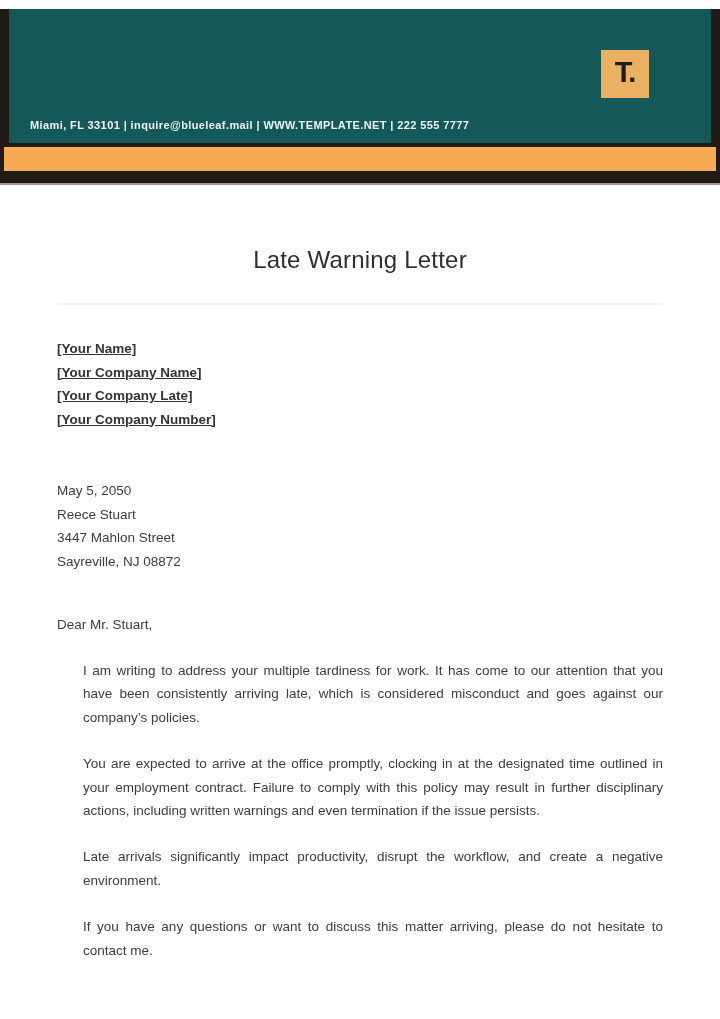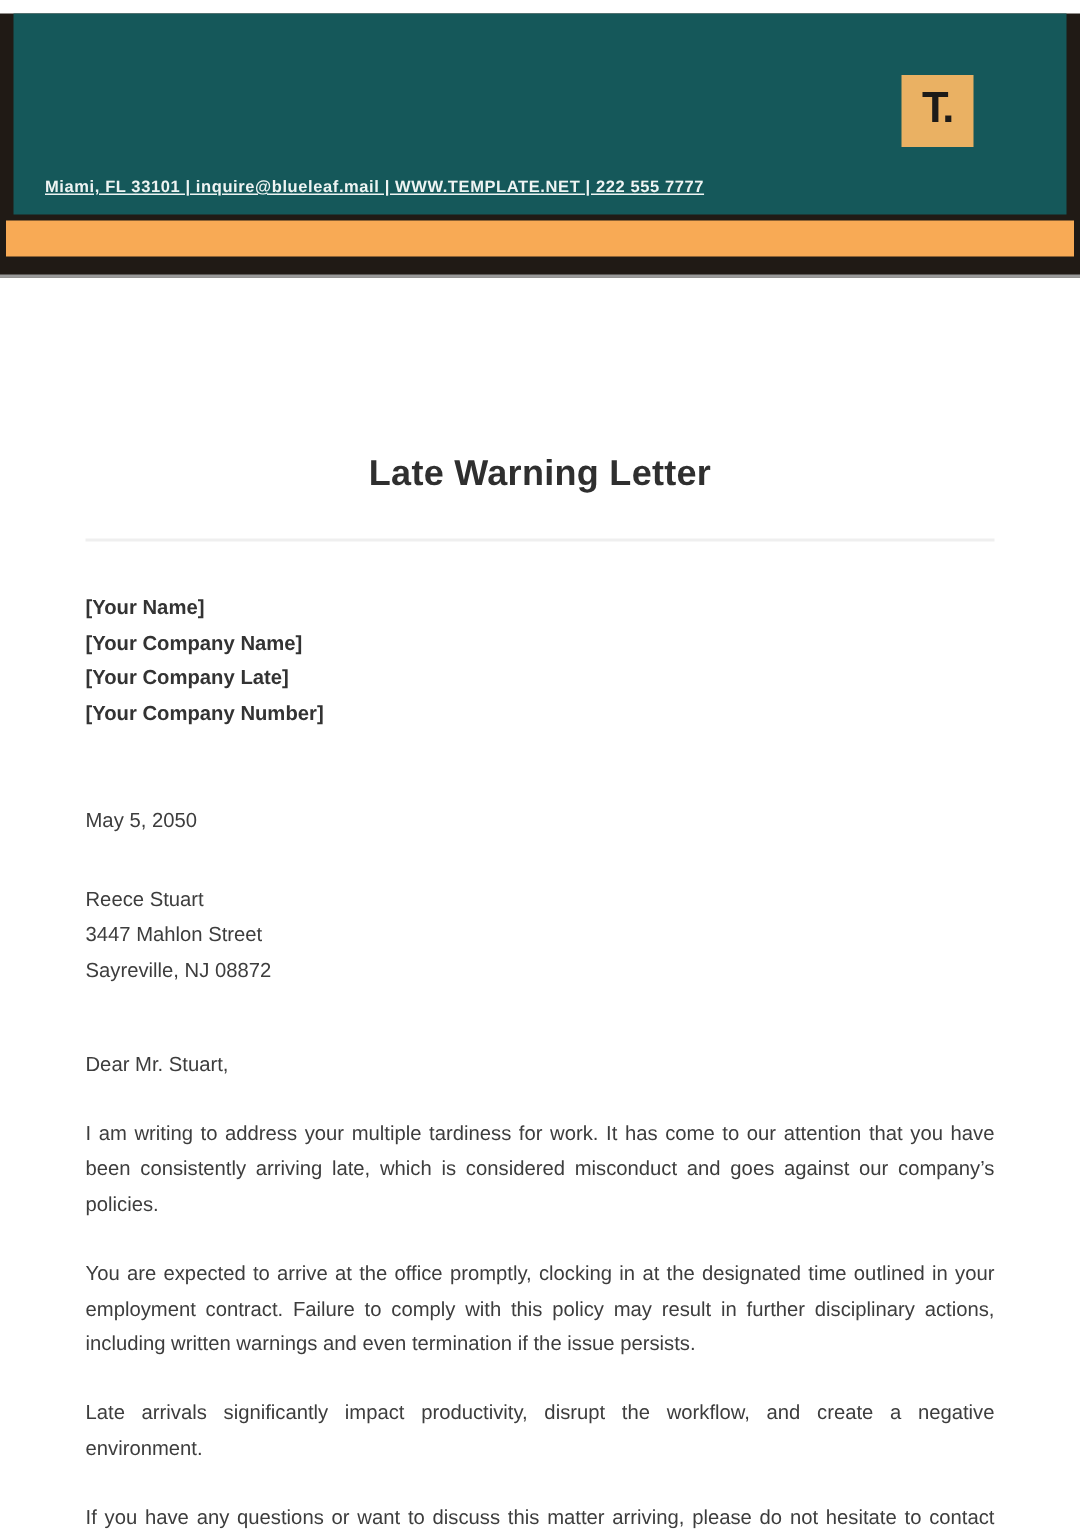--- a/index.html
+++ b/index.html
@@ -44,64 +44,65 @@
   }
   .contact-line {
     position: absolute;
     left: 21px;
     bottom: 12px;
     color: #eef4f3;
     font-size: 11px;
     font-weight: 600;
     letter-spacing: 0.4px;
     white-space: nowrap;
-    text-decoration: underline;
   }
   .accent-bar {
     margin: 4px 4px 0 4px;
     height: 24px;
     background: var(--orange, #f8aa55);
   }
 
   
   .document {
     padding: 0 57px;
     color: #3d3d3d;
   }
   .letter-title {
-    margin-top: 116px;
+    margin-top: 60px;
     text-align: center;
     font-size: 24px;
     line-height: 30px;
-    font-weight: 700;
+    font-weight: 400;
     color: #2f2f2f;
     letter-spacing: 0.2px;
   }
   .title-divider {
     border: none;
     border-top: 2px solid #efefef;
     margin-top: 28px;
   }
   .sender-block { margin-top: 32px; }
   .sender-line {
     font-size: 13.5px;
     font-weight: 700;
     line-height: 23.5px;
     color: #333333;
+    text-decoration: underline;
   }
   .letter-date { margin-top: 48px; font-size: 13.5px; line-height: 23.5px; }
-  .recipient-block { margin-top: 29px; }
+  .recipient-block { }
   .recipient-line { font-size: 13.5px; line-height: 23.5px; }
   .salutation { margin-top: 40px; font-size: 13.5px; line-height: 23.5px; }
   .paragraph {
     margin-top: 22px;
     font-size: 13.5px;
     line-height: 23.8px;
     text-align: justify;
     color: #3d3d3d;
+    margin-left: 26px;
   }
 </style>
 </head>
 <body>
 
 <header class="letterhead">
   <div class="teal-panel">
     <div class="logo-box">
       <span class="logo-text">T.</span>
     </div>

